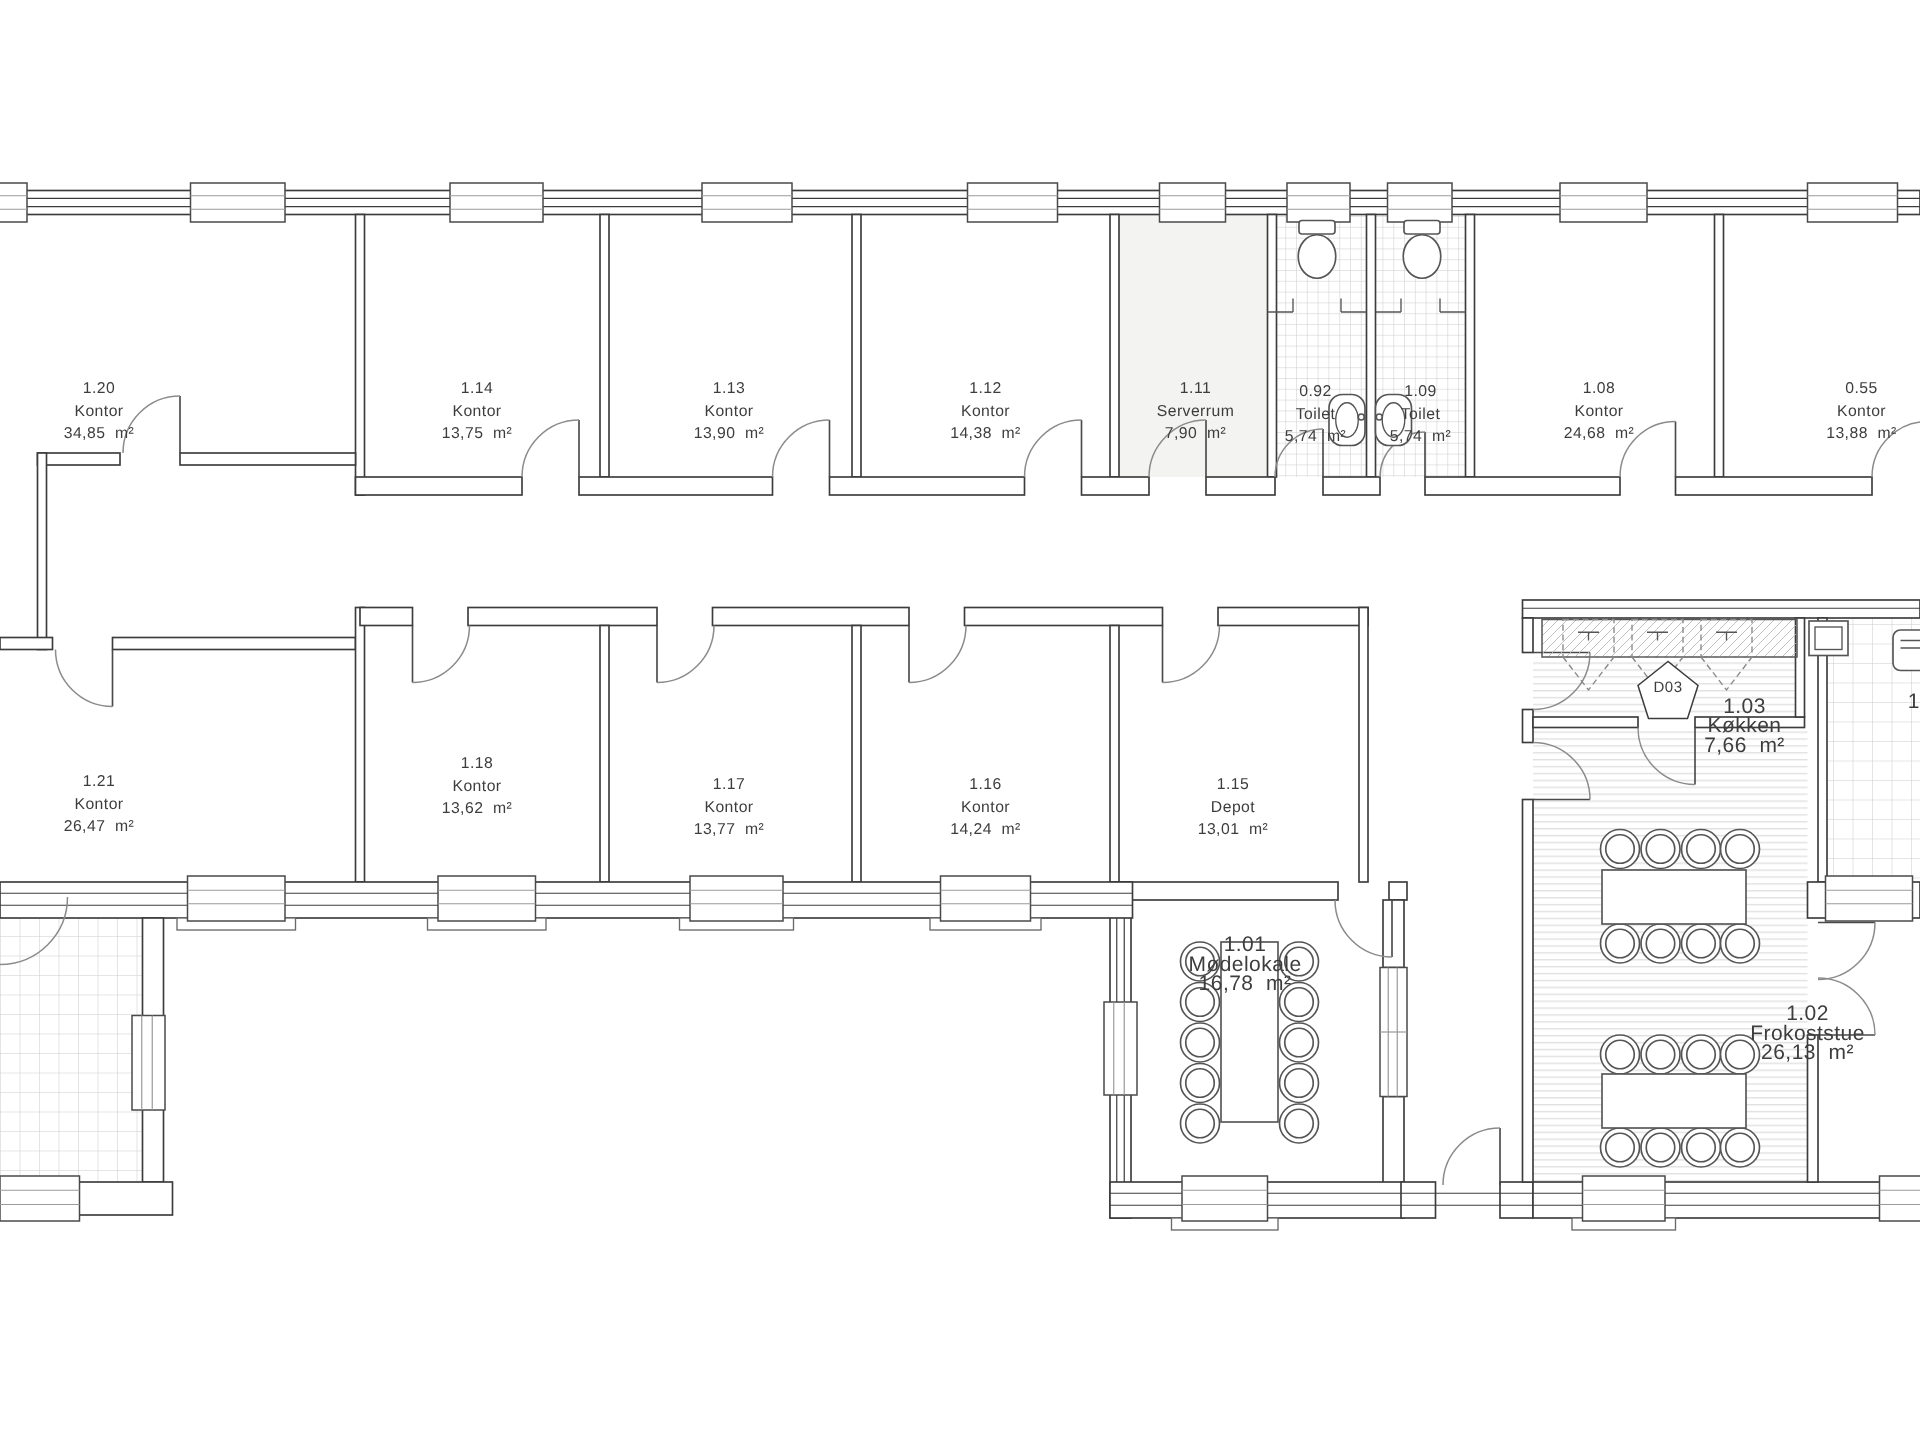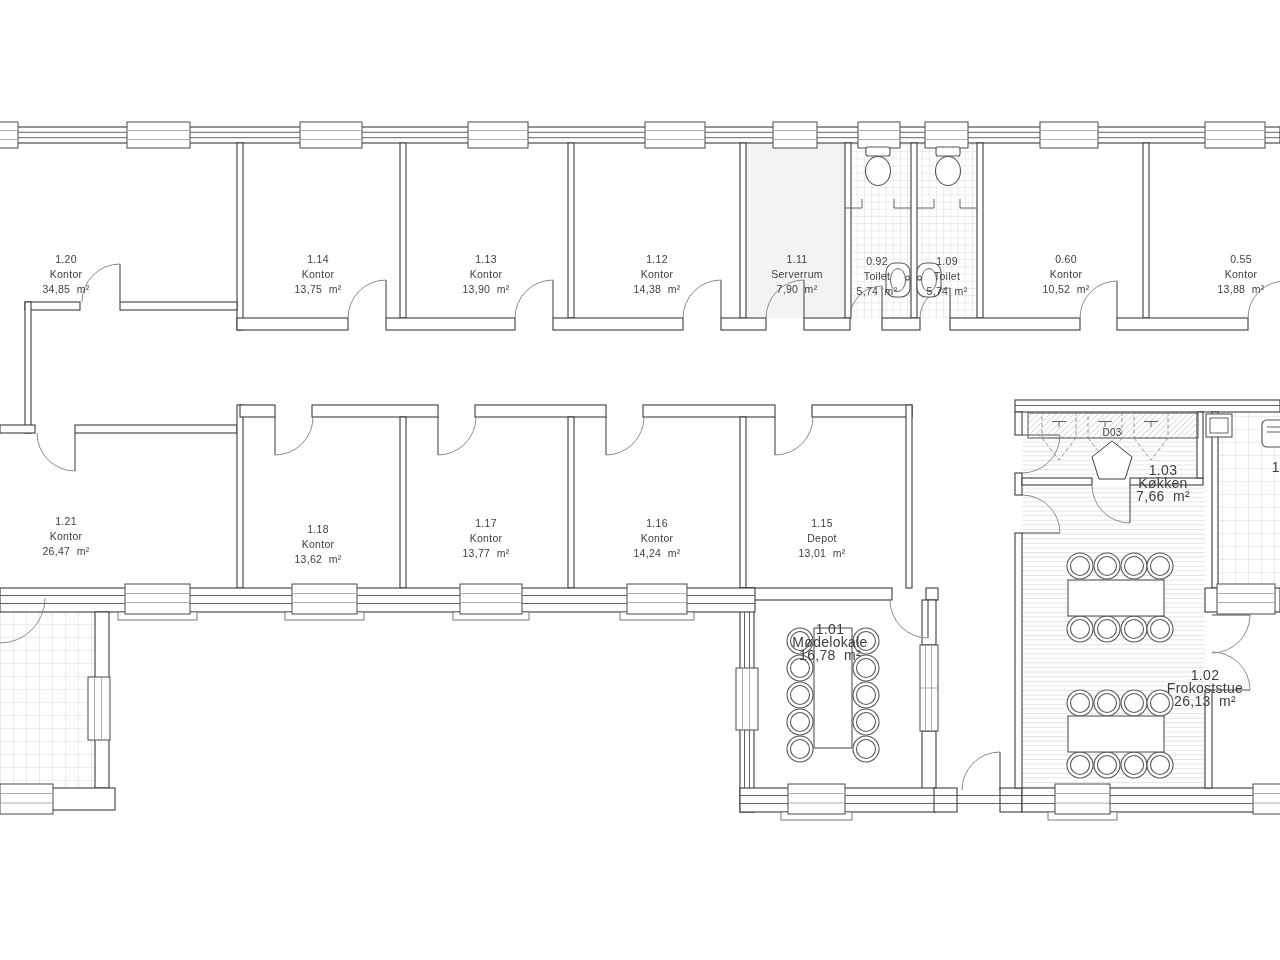--- a/index.html
+++ b/index.html
@@ -388,44 +388,44 @@
 <div class="rlabel" style="left:797px;top:222px">
   <div>1.11</div><div>Serverrum</div><div>7,90  m²</div>
 </div>
 <div class="rlabel" style="left:877px;top:224px">
   <div>0.92</div><div>Toilet</div><div>5,74  m²</div>
 </div>
 <div class="rlabel" style="left:947px;top:224px">
   <div>1.09</div><div>Toilet</div><div>5,74  m²</div>
 </div>
 <div class="rlabel" style="left:1066px;top:222px">
-  <div>0.60</div><div>Kontor</div><div>10,52  m²</div>
+  <div>1.08</div><div>Kontor</div><div>24,68  m²</div>
 </div>
 <div class="rlabel" style="left:1241px;top:222px">
   <div>0.55</div><div>Kontor</div><div>13,88  m²</div>
 </div>
 <div class="rlabel" style="left:66px;top:484px">
   <div>1.21</div><div>Kontor</div><div>26,47  m²</div>
 </div>
-<div class="rlabel" style="left:318px;top:492px">
+<div class="rlabel" style="left:318px;top:472px">
   <div>1.18</div><div>Kontor</div><div>13,62  m²</div>
 </div>
 <div class="rlabel" style="left:486px;top:486px">
   <div>1.17</div><div>Kontor</div><div>13,77  m²</div>
 </div>
 <div class="rlabel" style="left:657px;top:486px">
   <div>1.16</div><div>Kontor</div><div>14,24  m²</div>
 </div>
 <div class="rlabel" style="left:822px;top:486px">
   <div>1.15</div><div>Depot</div><div>13,01  m²</div>
 </div>
 <div class="rlabel sm" style="left:830px;top:597px">
   <div>1.01</div><div>Mødelokale</div><div>16,78  m²</div>
 </div>
 <div class="rlabel sm" style="left:1163px;top:438px">
   <div>1.03</div><div>Køkken</div><div>7,66  m²</div>
 </div>
 <div class="rlabel sm" style="left:1205px;top:643px">
   <div>1.02</div><div>Frokoststue</div><div>26,13  m²</div>
 </div>
-<div class="dtag" style="left:1112px;top:427px">D03</div>
+<div class="dtag" style="left:1112px;top:453px">D03</div>
 <div class="rlabel sm" style="left:1278px;top:461px">1.</div>
 </div>
 
 </body></html>

